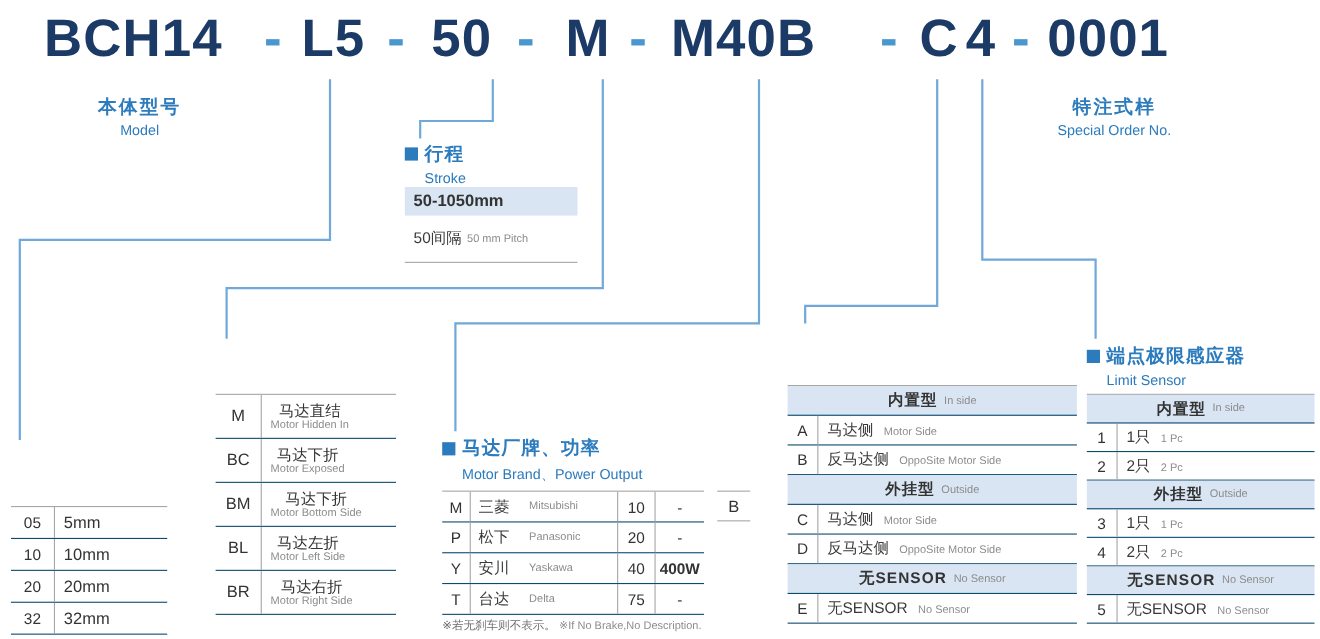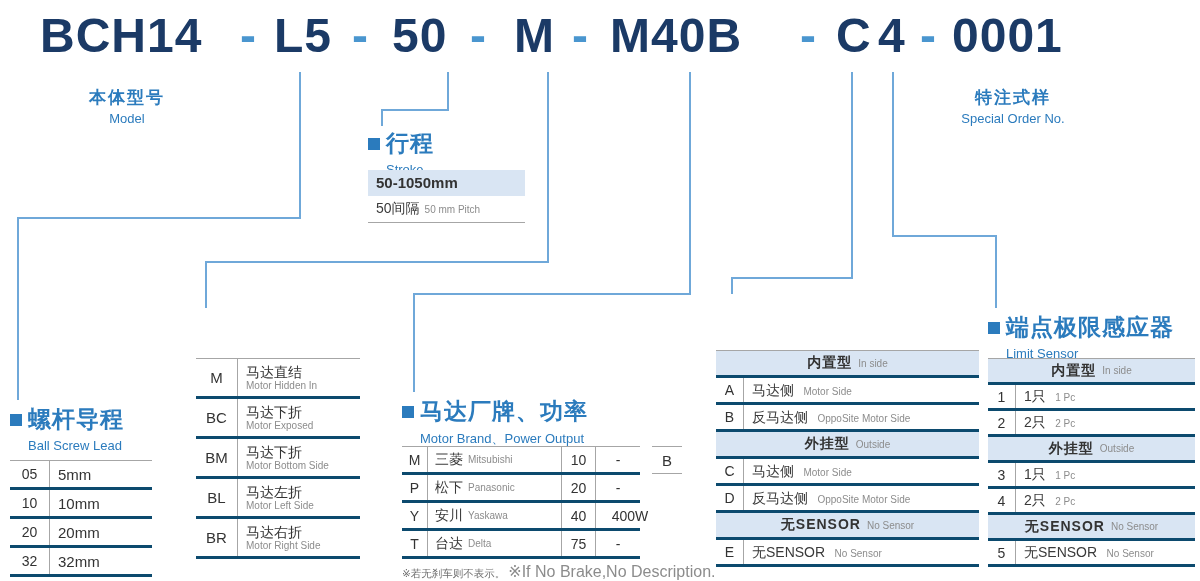--- a/index.html
+++ b/index.html
@@ -14,67 +14,67 @@
   .seg { position:absolute; top:8px; font-size:48px; font-weight:bold; color:#1b3a66; letter-spacing:1px; white-space:nowrap; }
   .seg.dash { color:#4a96cf; }
 
   
   .top-label { position:absolute; text-align:center; color:#2b7bbd; }
   .top-label .zh { font-size:17px; font-weight:bold; letter-spacing:2px; }
   .top-label .en { font-size:13px; margin-top:2px; }
 
   
   .sec-label { position:absolute; color:#2b7bbd; }
-  .sec-label .zh { font-size:23px; font-weight:bold; letter-spacing:1px; display:flex; align-items:center; gap:6px; }
+  .sec-label .zh { font-size:17px; font-weight:bold; letter-spacing:1px; display:flex; align-items:center; gap:6px; }
   .sec-label .zh::before { content:""; display:inline-block; width:12px; height:12px; background:#2b7bbd; flex:0 0 auto; }
   .sec-label .en { font-size:13px; margin-left:18px; margin-top:3px; }
 
   
   .tbl { position:absolute; border-top:1px solid #a6a6a6; background:#fff; }
-  .row { display:flex; align-items:center; border-bottom:3px solid #0c4a6e; }
+  .row { display:flex; align-items:center; border-bottom:1px solid #0c4a6e;text-align:center; }
   .code { align-self:stretch; display:flex; align-items:center; justify-content:center;
           border-right:1px solid #a6a6a6; font-size:14px; color:#333; flex:0 0 auto; }
   .desc { padding-left:8px; color:#333; }
   .desc .sub { margin-left:5px; }
   .zh14 { font-size:14px; color:#3a3a3a; }
   .f15 { font-size:15px; color:#333; }
   .sub { font-size:10px; color:#8c8c8c; }
-  .bold { font-weight:normal;margin-left:12px; }
+  .bold { font-weight:bold; }
 
   .row.hdr { background:#d9e5f3; justify-content:center; gap:6px; }
   .hdr-zh { font-size:14px; font-weight:bold; color:#333; letter-spacing:1px; }
 
   .lead-tbl .row { height:29px; }
   .lead-tbl .code { width:40px; }
 
   .mp-tbl .row { height:40px; }
   .mp-tbl .code { width:42px; font-size:15px; }
   .mp-desc { padding-left:8px; line-height:1.15; }
   .mp-desc .zh { display:block; font-size:14px; color:#333; }
   .mp-desc .en { display:block; font-size:10px; color:#8c8c8c; }
 
   .mb-tbl .row { height:28px; }
   .mbc { align-self:stretch; display:flex; align-items:center; justify-content:center;
          border-right:1px solid #a6a6a6; font-size:14px; color:#333; flex:0 0 auto; }
-  .mbc.brand { justify-content:flex-start; padding-left:7px; gap:5px; }
+  .mbc.brand { justify-content:flex-start; padding-left:7px; gap:18px; }
   .mbc.last { border-right:none; }
   .brake-cell { position:absolute; width:30px; height:28px; display:flex; align-items:center; justify-content:center;
                 border-top:1px solid #a6a6a6; border-bottom:1px solid #a6a6a6; font-size:15px; color:#333; }
   .footnote { position:absolute; font-size:10.5px; color:#6e6e6e; white-space:nowrap; }
-  .footnote .en-note { color:#8c8c8c; font-size:16px; }
+  .footnote .en-note { color:#8c8c8c; font-size:10px; }
 
   .hs-tbl .row { height:27px; }
   .hs-tbl .code { width:28px; }
   .ls-tbl .row { height:26px; }
   .ls-tbl .code { width:28px; }
 
   .stroke-box { position:absolute; }
   .stroke-box .range { background:#d9e5f3; height:26px; line-height:26px; padding-left:8px;
                        font-size:15px; font-weight:bold; color:#333; }
-  .stroke-box .pitch { height:27px; display:flex; align-items:center; gap:5px; padding-left:8px;
+  .stroke-box .pitch { height:43px; display:flex; align-items:center; gap:5px; padding-left:8px;
                        border-bottom:1px solid #a6a6a6; }
 </style>
 </head>
 <body>
 
 <div class="page">
 
   <svg class="connectors" width="1200" height="581" viewBox="0 0 1200 581">
     <polyline points="300,72 300,218 18,218 18,400"></polyline>
     <polyline points="448,72 448,110 382,110 382,126"></polyline>
@@ -115,24 +115,20 @@
     <div class="en">Stroke</div>
   </div>
   <div class="stroke-box" style="left:368px; top:170px; width:157px;">
     <div class="range">50-1050mm</div>
     <div class="pitch">
       <span class="zh14">50间隔</span>
       <span class="sub">50 mm Pitch</span>
     </div>
   </div>
 
-  <div class="sec-label" style="left:10px; top:404px;">
-    <div class="zh">螺杆导程</div>
-    <div class="en">Ball Screw Lead</div>
-  </div>
   <div class="tbl lead-tbl" style="left:10px; top:460px; width:142px;">
     <div class="row">
       <div class="code">05</div>
       <div class="desc f15">5mm</div>
     </div>
     <div class="row">
       <div class="code">10</div>
       <div class="desc f15">10mm</div>
     </div>
     <div class="row">

